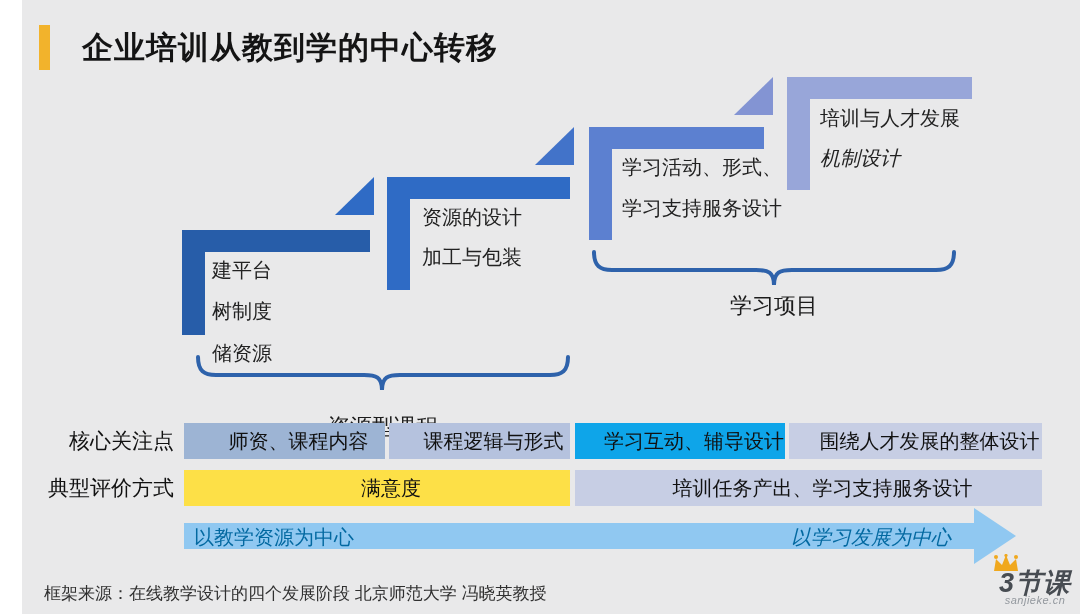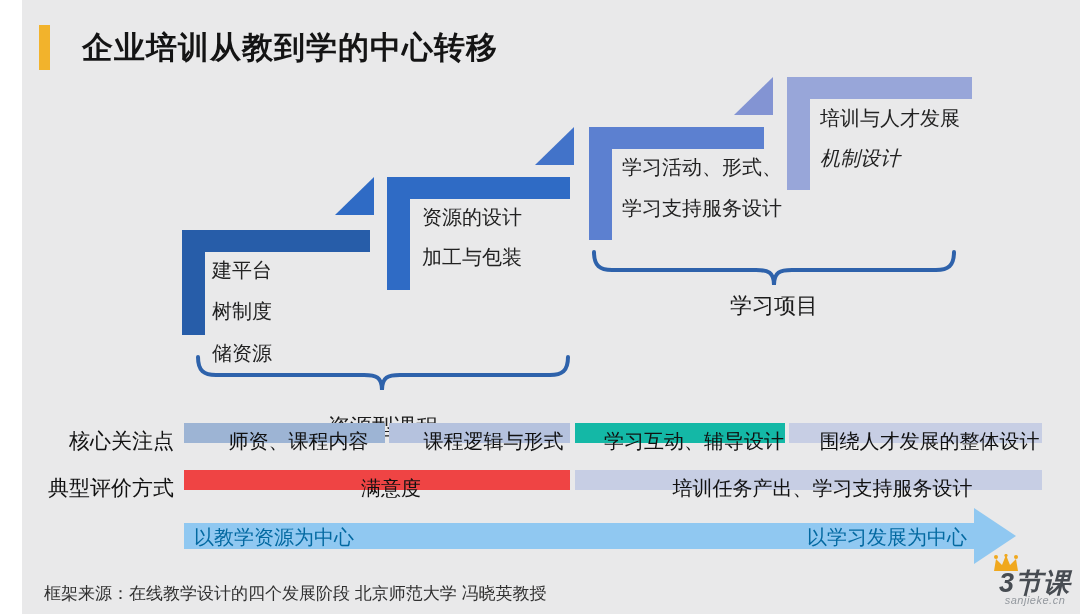--- a/index.html
+++ b/index.html
@@ -19,21 +19,21 @@
   .tri { position:absolute; width:39px; height:38px;
          clip-path:polygon(100% 0, 100% 100%, 0 100%); }
 
   
   .brace-label { position:absolute; width:220px; text-align:center;
                  font-size:22px; color:#1c1c1c; font-weight:500; }
 
   
   .row-label { position:absolute; width:152px; text-align:right; font-size:21px;
                color:#111; line-height:36px; white-space:nowrap; }
-  .cell { position:absolute; height:20px; line-height:36px; text-align:center;
+  .cell { position:absolute; height:36px; line-height:36px; text-align:center;
           font-size:20px; color:#111; white-space:nowrap;padding-left:28px; }
 
   
   .arrow-body { left:162px; top:523px; width:790px; height:26px; }
   .arrow-text { position:absolute; top:524px; font-size:20px; color:#0369a1; line-height:26px; white-space:nowrap; }
   .arrow-head-svg { left:952px; top:508px; }
 
   .source-note { left:22px; top:582px; font-size:17px; color:#303030; white-space:nowrap; }
 
   
@@ -82,33 +82,33 @@
   <svg class="overlay" width="1080" height="614">
     <path d="M176,357 C176,371 182,375 194,375 L342,375 C354,375 360,377 360,390 C360,377 366,375 378,375 L528,375 C540,375 546,371 546,357" fill="none" stroke-width="4" stroke-linecap="round" stroke="#2e62ab"></path>
     <path d="M572,252 C572,266 578,270 590,270 L734,270 C746,270 752,272 752,285 C752,272 758,270 770,270 L914,270 C926,270 932,266 932,252" fill="none" stroke-width="4" stroke-linecap="round" stroke="#2e62ab"></path>
   </svg>
   <div class="brace-label" style="left:251px; top:412px;">资源型课程</div>
   <div class="brace-label" style="left:642px; top:291px;">学习项目</div>
 
   <div class="row-label" style="left:0px; top:423px;">核心关注点</div>
   <div class="cell" style="left: 162px; top: 423px; width: 201px; background-color: rgb(157, 180, 212);">师资、课程内容</div>
   <div class="cell" style="left: 367px; top: 423px; width: 181px; background-color: rgb(181, 194, 222);">课程逻辑与形式</div>
-  <div class="cell" style="left: 553px; top: 423px; width: 210px; background-color: #14b8a6;">学习互动、辅导设计</div>
+  <div class="cell" style="left: 553px; top: 423px; width: 210px; background-color: #0ea5e9;">学习互动、辅导设计</div>
   <div class="cell" style="left: 767px; top: 423px; width: 253px; background-color: rgb(199, 206, 228);">围绕人才发展的整体设计</div>
 
   <div class="row-label" style="left:0px; top:470px;">典型评价方式</div>
-  <div class="cell" style="left: 162px; top: 470px; width: 386px; background-color: #ef4444;">满意度</div>
+  <div class="cell" style="left: 162px; top: 470px; width: 386px; background-color: #fde047;">满意度</div>
   <div class="cell" style="left: 553px; top: 470px; width: 467px; background-color: rgb(199, 206, 228);">培训任务产出、学习支持服务设计</div>
 
   <div class="abs arrow-body" style="background-color: rgb(144, 200, 241);"></div>
   <svg class="abs arrow-head-svg" width="42" height="56">
     <polygon points="0,0 42,28 0,56" fill="#90c8f1"></polygon>
   </svg>
   <div class="arrow-text" style="left:172px;">以教学资源为中心</div>
-  <div class="arrow-text" style="right:135px;">以学习发展为中心</div>
+  <div class="arrow-text" style="right:151px;font-style:italic;">以学习发展为中心</div>
 
   <div class="abs source-note">框架来源：在线教学设计的四个发展阶段 北京师范大学 冯晓英教授</div>
 
   <div class="abs logo">
     <svg class="crown-svg" width="28" height="19">
       <polygon points="2,17 4,5 10,11 14,1 18,11 24,5 26,17" fill="#f0a81e"></polygon>
       <circle cx="4" cy="3" r="2" fill="#f0a81e"></circle>
       <circle cx="14" cy="1.5" r="1.6" fill="#f0a81e"></circle>
       <circle cx="24" cy="3" r="2" fill="#f0a81e"></circle>
     </svg>

